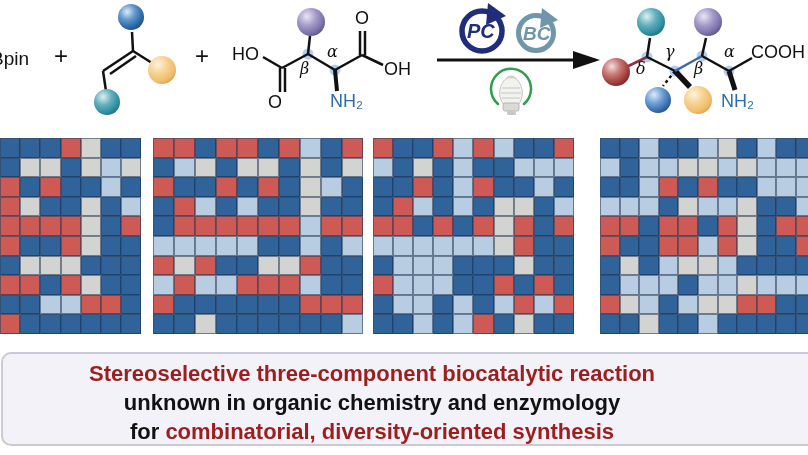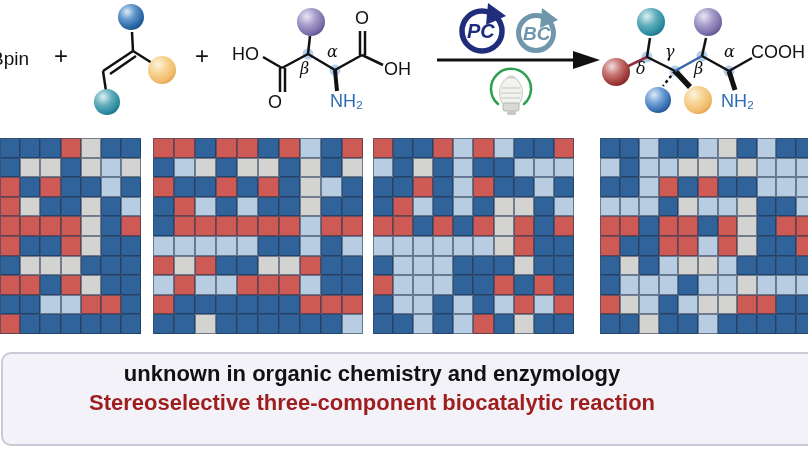--- a/index.html
+++ b/index.html
@@ -553,20 +553,23 @@
       <div class="cell" style="background: rgb(49, 99, 155);"></div>
       <div class="cell" style="background: rgb(49, 99, 155);"></div>
       <div class="cell" style="background: rgb(49, 99, 155);"></div>
       <div class="cell" style="background: rgb(49, 99, 155);"></div>
       <div class="cell" style="background: rgb(49, 99, 155);"></div>
     </div>
 
   <div class="banner">
     <div class="banner-text">
       <div>
+        <span style="color: rgb(158, 30, 30);">Stereoselective three-component biocatalytic reaction</span>
+      </div>
+      <div>
         <span style="color: rgb(17, 17, 17);">unknown in organic chemistry and enzymology</span>
       </div>
       <div>
-        <span style="color: rgb(158, 30, 30);">Stereoselective three-component biocatalytic reaction</span>
+        <span style="color: rgb(17, 17, 17);">for </span><span style="color: rgb(158, 30, 30);">combinatorial, diversity-oriented synthesis</span>
       </div>
     </div>
   </div>
 </div>
 
 </body></html>

